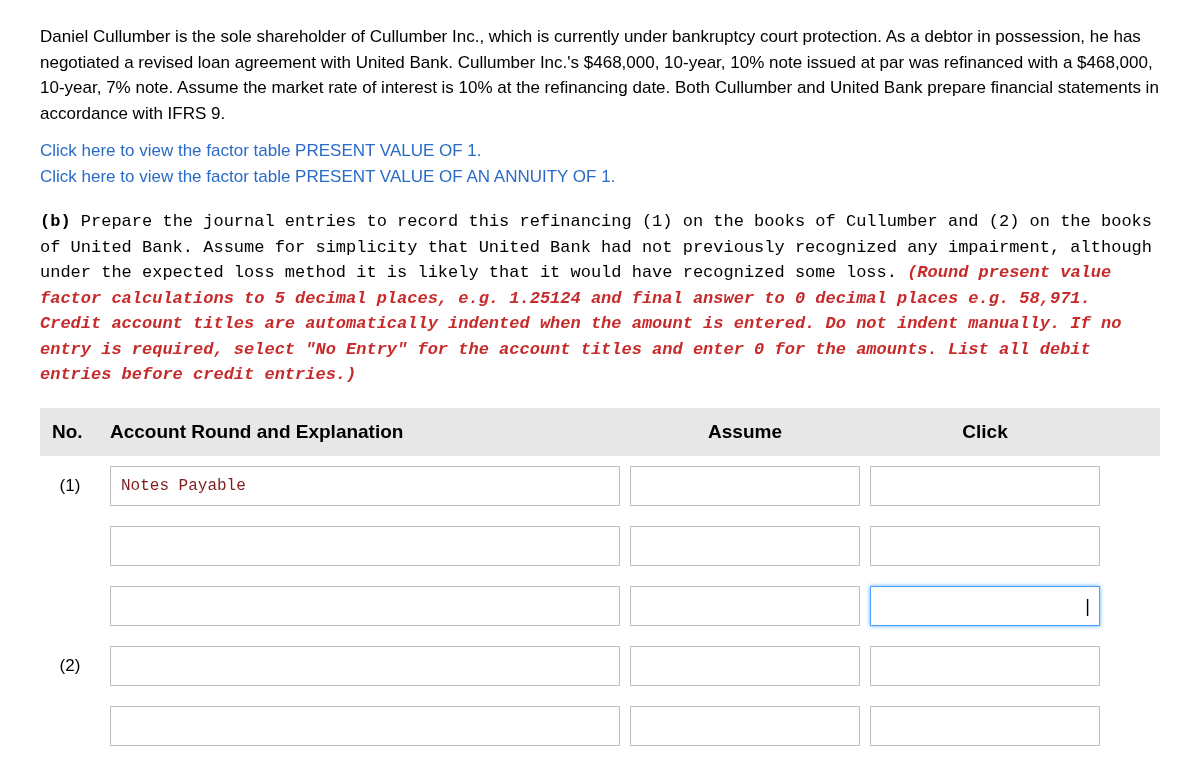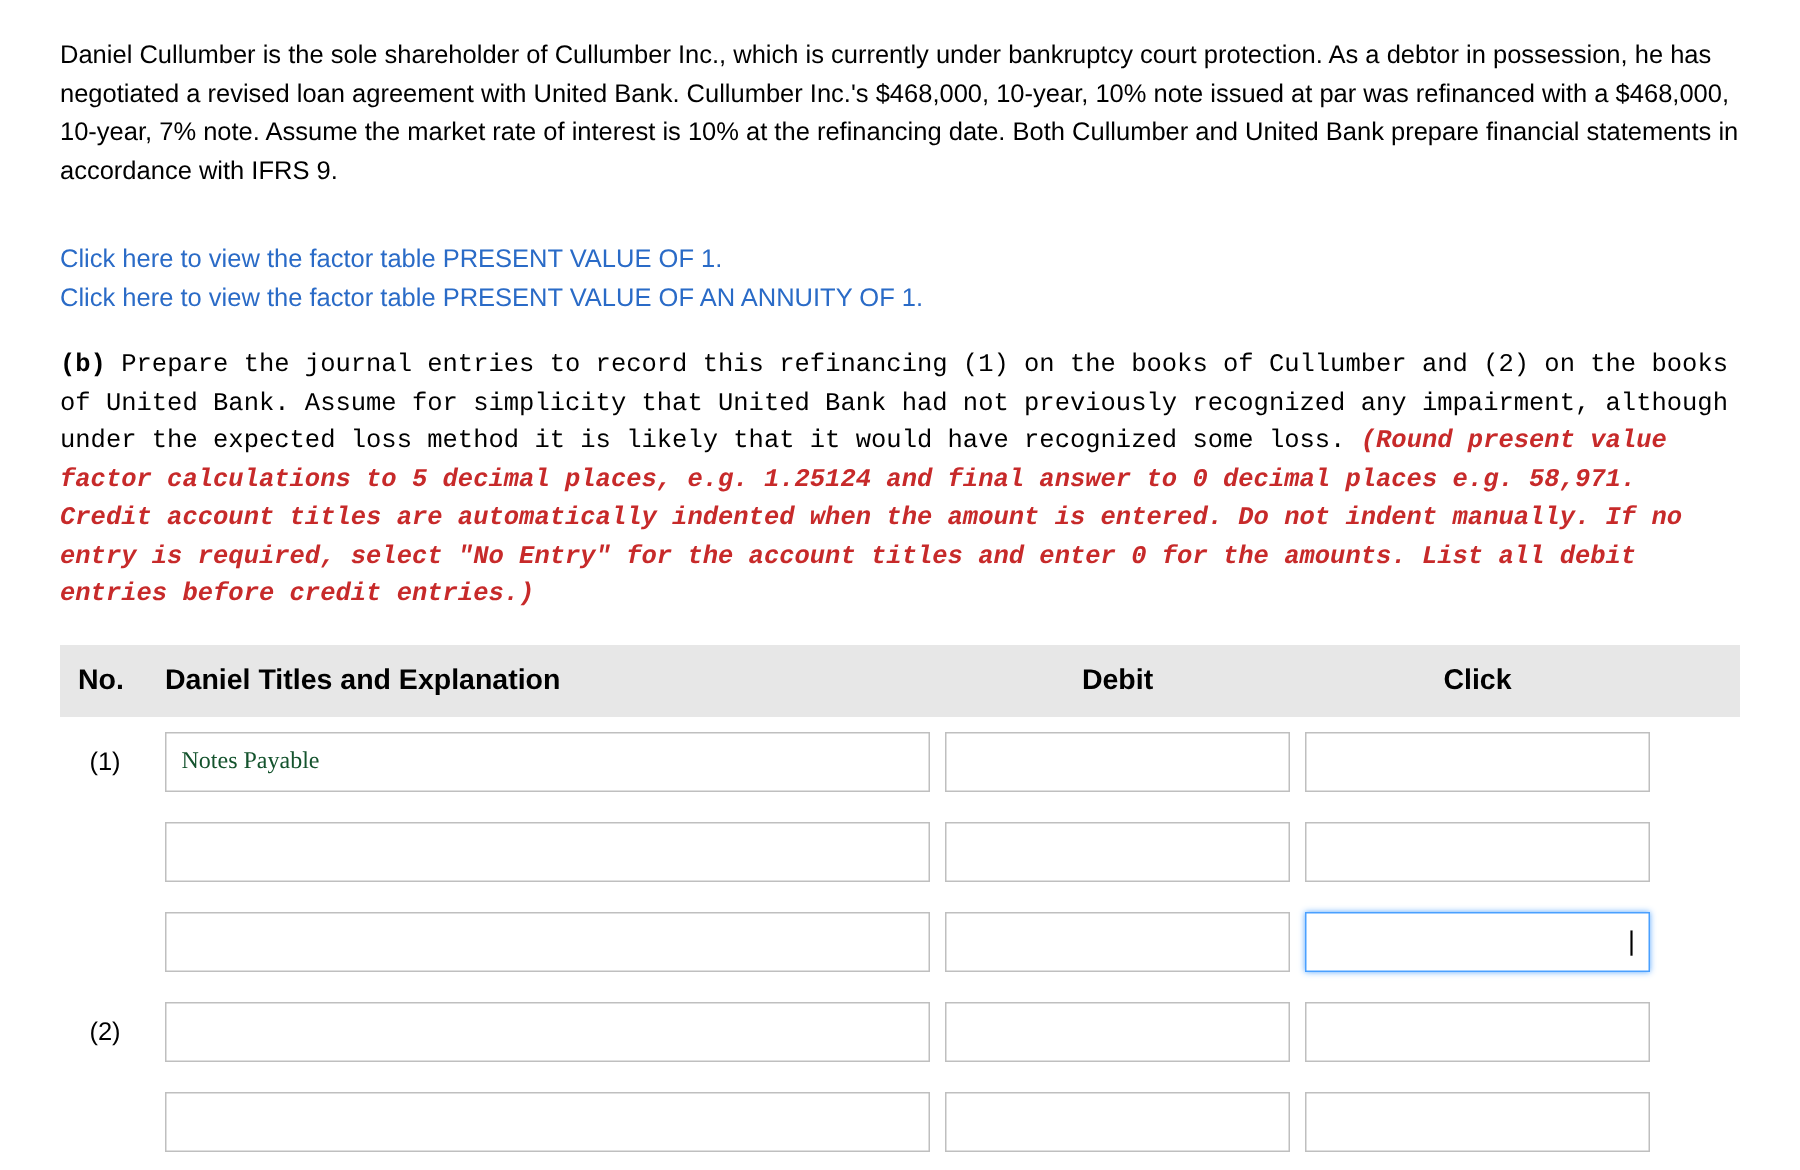--- a/index.html
+++ b/index.html
@@ -4,21 +4,21 @@
 <style>
   * { box-sizing: border-box; }
   body {
     font-family: "Segoe UI", "Helvetica Neue", Arial, sans-serif;
     font-size: 17px;
     color: #000;
     margin: 0;
     padding: 24px 40px 40px 40px;
     line-height: 1.5;
   }
-  .problem-text { margin-bottom: 34px; }
+  .problem-text { margin-bottom: 12px; }
   .link-line { color: #2a6bc7; cursor: pointer; }
   .links-block { margin-bottom: 20px; }
   .part-b { margin-bottom: 20px; font-family: Liberation Mono, monospace; }
   .instruction-red { font-weight: 700; color: #c72a2a; font-style: italic; }
   .table-container { margin-top: 10px; }
   .header-row {
     background: #e7e7e7;
     display: grid;
     grid-template-columns: 60px 510px 230px 230px;
     column-gap: 10px;
@@ -37,22 +37,22 @@
     align-items: center;
     padding: 10px 0;
   }
   .entry-row .col-no { text-align: center; font-size: 17px; }
   input[type="text"] {
     width: 100%;
     height: 40px;
     border: 1px solid #bfbfbf;
     padding: 16px 10px;
     font-size: 16px;
-    font-family: Liberation Serif, serif;
-    color: #14532d;
+    font-family: Liberation Mono, monospace;
+    color: #7f1d1d;
     background: #fff;
   }
   .col-title input { width: 100%; }
   .focused-cell {
     border: 1px solid #4aa0ff !important;
     box-shadow: 0 0 4px rgba(74,160,255,0.9);
   }
   .divider {
     border-top: 1px dashed #bbb;
     margin-top: 30px;
@@ -84,22 +84,22 @@
 </div>
 
 <div class="part-b">
   <span style="font-weight:700">(b) </span><span>Prepare the journal entries to record this refinancing (1) on the books of Cullumber and (2) on the books of United Bank. Assume for simplicity that United Bank had not previously recognized any impairment, although under the expected loss method it is likely that it would have recognized some loss. </span><span class="instruction-red">(Round present value factor calculations to 5 decimal places, e.g. 1.25124 and final answer to 0 decimal places e.g. 58,971. Credit account titles are automatically indented when the amount is entered. Do not indent manually. If no entry is required, select "No Entry" for the account titles and enter 0 for the amounts. List all debit entries before credit entries.)</span>
 </div>
 
 <div class="table-container">
 
   <div class="header-row">
     <div class="col-no">No.</div>
-    <div class="col-title">Daniel Titles and Explanation</div>
-    <div class="col-debit">Debit</div>
+    <div class="col-title">Account Round and Explanation</div>
+    <div class="col-debit">Assume</div>
     <div class="col-credit">Click</div>
   </div>
 
   <div class="entry-row">
     <div class="col-no">(1)</div>
     <div class="col-title"><input type="text" value="Notes Payable" style=""></div>
     <div class="col-debit"><input type="text" value="" style=""></div>
     <div class="col-credit"><input type="text" value="" style=""></div>
   </div>
 

